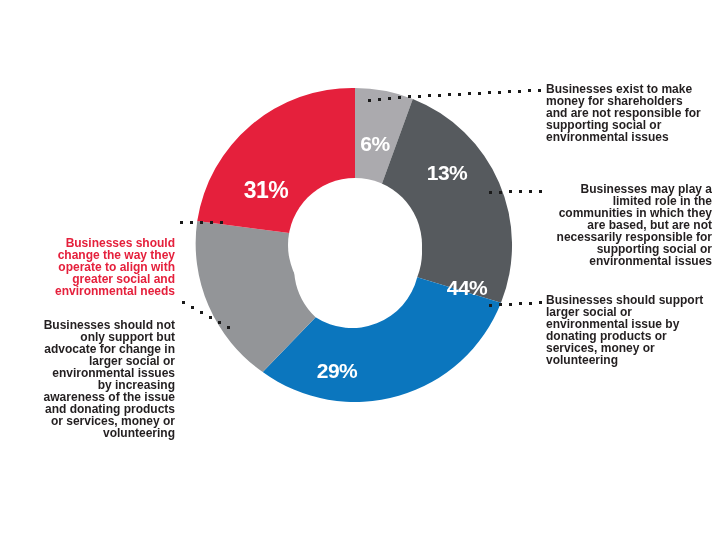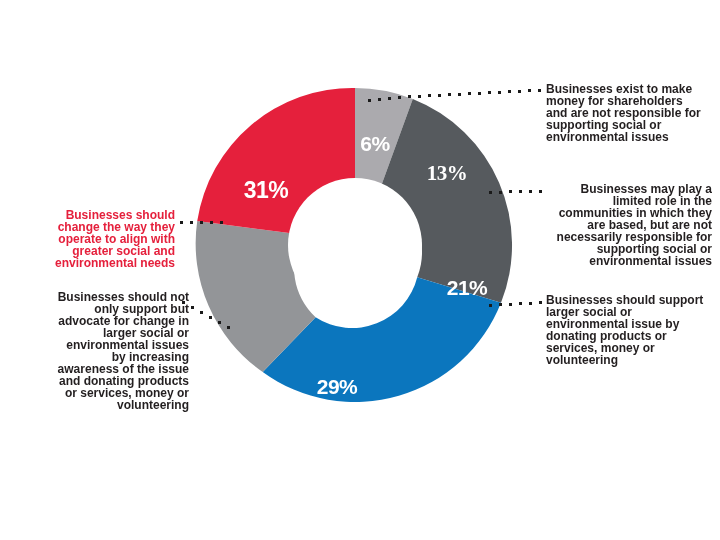--- a/index.html
+++ b/index.html
@@ -30,21 +30,21 @@
 
   .callout{
     position:absolute;
     font-family:"Liberation Sans", sans-serif;
     font-size:12px;
     line-height:12px;
     color:#231f20;
     font-weight:600;
   }
   .callout.right{text-align:left;}
-  .callout.left{text-align:right;}
+  .callout.left{text-align:right;margin-top:28px;}
   .callout.red{color:#E5203C;}
 </style>
 </head>
 <body>
 
 <div id="stage">
 
   <svg class="chart-svg" viewBox="0 0 720 540">
 
     <path fill="#ABAAAE" d="M 355 88
@@ -133,28 +133,28 @@
       <rect x="191" y="306" width="3" height="3"></rect>
       <rect x="200" y="311" width="3" height="3"></rect>
       <rect x="209" y="316" width="3" height="3"></rect>
       <rect x="218" y="321" width="3" height="3"></rect>
       <rect x="227" y="326" width="3" height="3"></rect>
     </g>
 
   </svg>
 
   <div class="pct-label pct-6" style="left:375px;top:144px;">6%</div>
-  <div class="pct-label pct-13" style="left:447px;top:173px;font-family:Liberation Serif, serif;">13%</div>
-  <div class="pct-label pct-21" style="left:467px;top:288px;">21%</div>
-  <div class="pct-label pct-29" style="left:337px;top:371px;margin-top:16px;">29%</div>
+  <div class="pct-label pct-13" style="left:447px;top:173px;">13%</div>
+  <div class="pct-label pct-21" style="left:467px;top:288px;">44%</div>
+  <div class="pct-label pct-29" style="left:337px;top:371px;">29%</div>
   <div class="pct-label pct-31" style="left:266px;top:190px;">31%</div>
 
   <div class="callout right" style="left:546px;top:83px;width:160px;">Businesses exist to make money for shareholders and are not responsible for supporting social or environmental issues</div>
 
   <div class="callout right" style="left:546px;top:183px;width:166px;text-align:right;">Businesses may play a limited role in the communities in which they are based, but are not necessarily responsible for supporting social or environmental issues</div>
 
   <div class="callout right" style="left:546px;top:294px;width:164px;">Businesses should support larger social or environmental issue by donating products or services, money or volunteering</div>
 
   <div class="callout left red" style="left:46px;top:209px;width:129px;">Businesses should change the way they operate to align with greater social and environmental needs</div>
 
-  <div class="callout left" style="left:52px;top:291px;width:137px;">Businesses should not only support but advocate for change in larger social or environmental issues by increasing awareness of the issue and donating products or services, money or volunteering</div>
+  <div class="callout left" style="left:38px;top:291px;width:137px;">Businesses should not only support but advocate for change in larger social or environmental issues by increasing awareness of the issue and donating products or services, money or volunteering</div>
 
 </div>
 
 </body></html>

